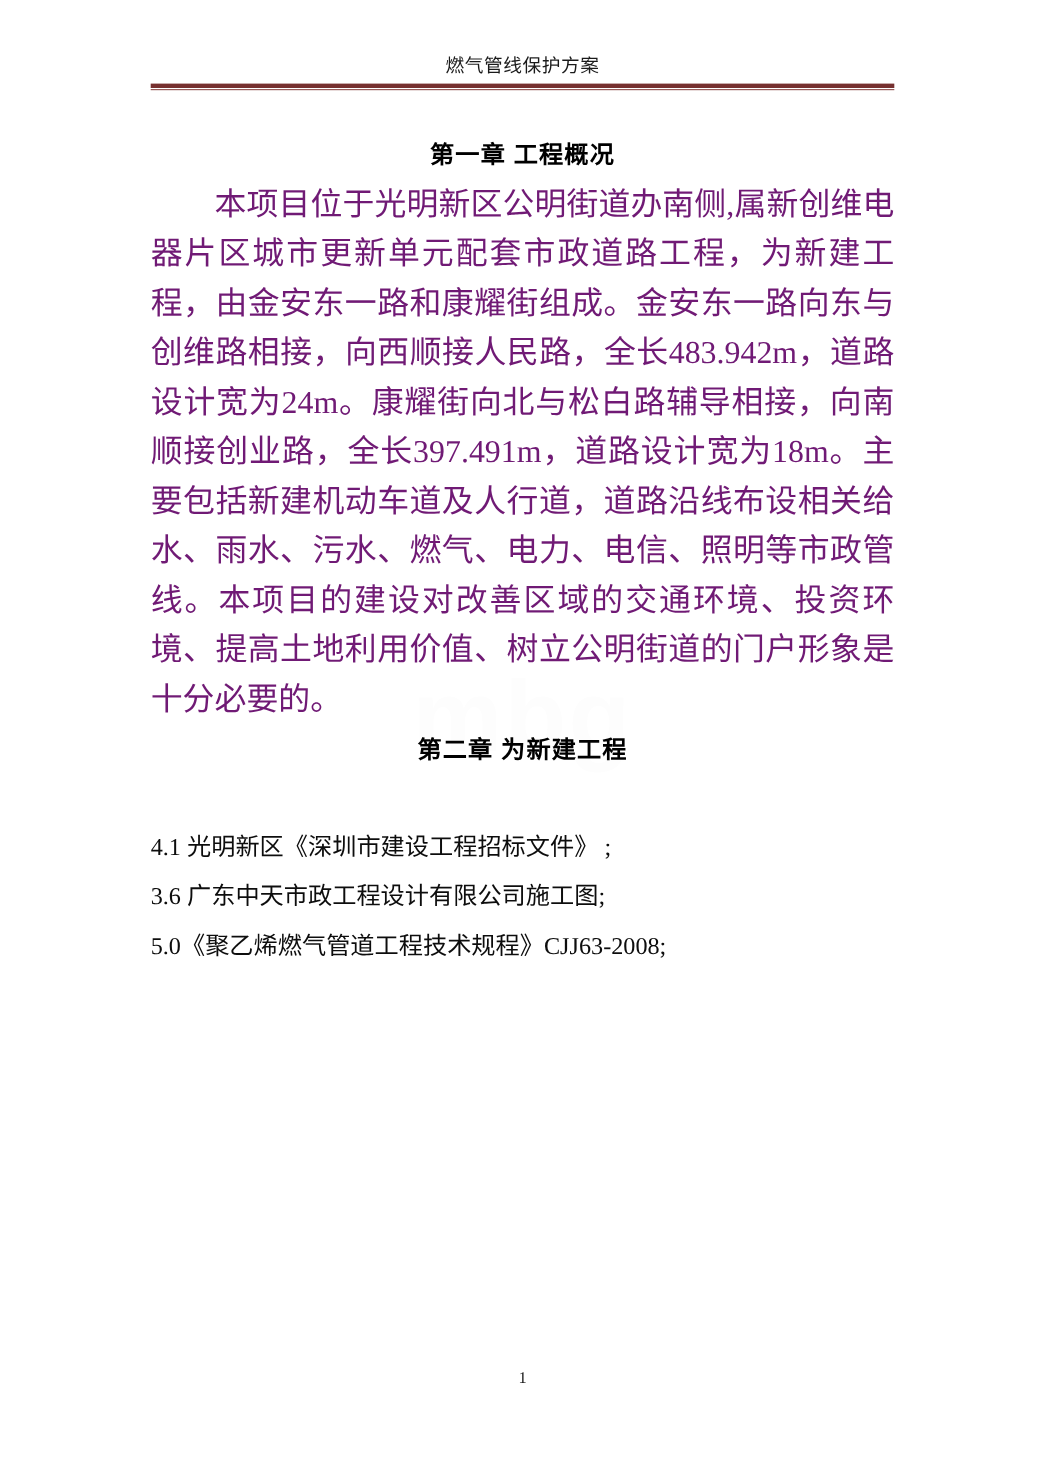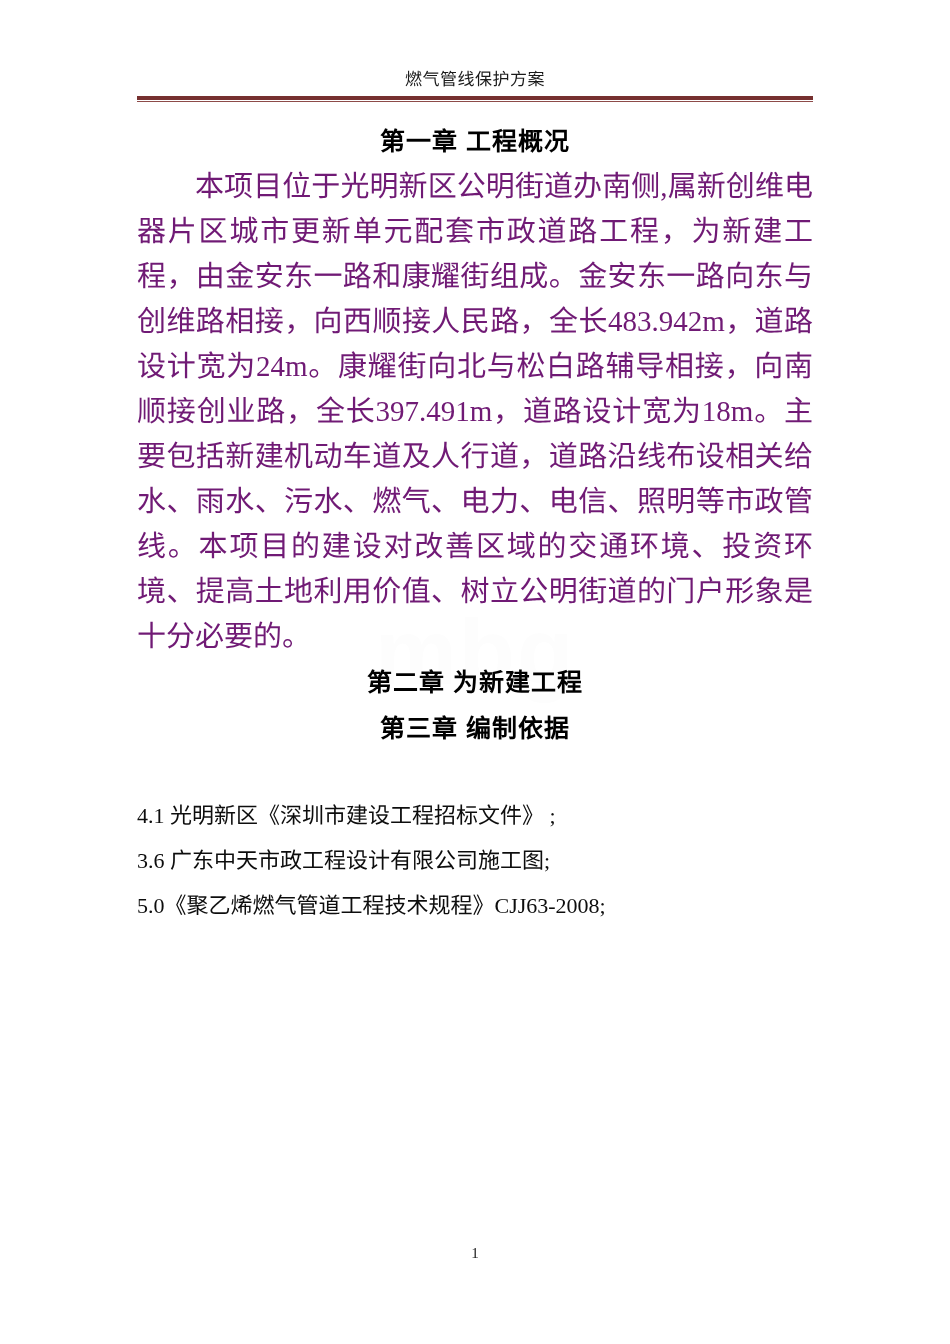--- a/index.html
+++ b/index.html
@@ -38,21 +38,21 @@
     user-select: none;
     pointer-events: none;
     z-index: 0;
   }
 
   
   .header {
     position: absolute;
     left: 137px;
     right: 137px;
-    top: 68px;
+    top: 48px;
     z-index: 2;
   }
   .header-title {
     text-align: center;
     font-family: "Liberation Serif", "DejaVu Serif", serif;
     font-size: 17px;
     line-height: 24px;
     color: #1a1a1a;
     letter-spacing: 0.5px;
     white-space: nowrap;
@@ -86,21 +86,21 @@
     top: 118px;
     width: 676px;
     z-index: 1;
   }
 
   h1.chapter {
     margin: 0;
     padding: 0;
     text-align: center;
     font-family: "Liberation Sans", "DejaVu Sans", sans-serif;
-    font-size: 25px;
+    font-size: 22px;
     font-weight: bold;
     line-height: 46px;
     letter-spacing: 1px;
     color: #000000;
   }
   .chapter-1 { margin-top: 12px; }
   .chapter-2 { margin-top: 24px; }
   .chapter-3 { margin-top: 26px; }
 
   p.para {
@@ -164,21 +164,20 @@
 
   <div class="content">
 
     <h1 class="chapter chapter-1">第一章 工程概况</h1>
 
     <p class="para para-1">本项目位于光明新区公明街道办南侧,属新创维电器片区城市更新单元配套市政道路工程，为新建工程，由金安东一路和康耀街组成。金安东一路向东与创维路相接，向西顺接人民路，全长483.942m，道路设计宽为24m。康耀街向北与松白路辅导相接，向南顺接创业路，全长397.491m，道路设计宽为18m。主要包括新建机动车道及人行道，道路沿线布设相关给水、雨水、污水、燃气、电力、电信、照明等市政管线。本项目的建设对改善区域的交通环境、投资环境、提高土地利用价值、树立公明街道的门户形象是十分必要的。</p>
 
     <h1 class="chapter chapter-2">第二章 为新建工程</h1>
 
 
-    <h1 class="chapter chapter-3">第三章 编制依据</h1>
 
     <ul class="ref-list">
       <li>4.1 光明新区《深圳市建设工程招标文件》 ;</li>
       <li>3.6 广东中天市政工程设计有限公司施工图;</li>
       <li>5.0《聚乙烯燃气管道工程技术规程》CJJ63-2008;</li>
     </ul>
 
   </div>
 
   <div class="footer">

